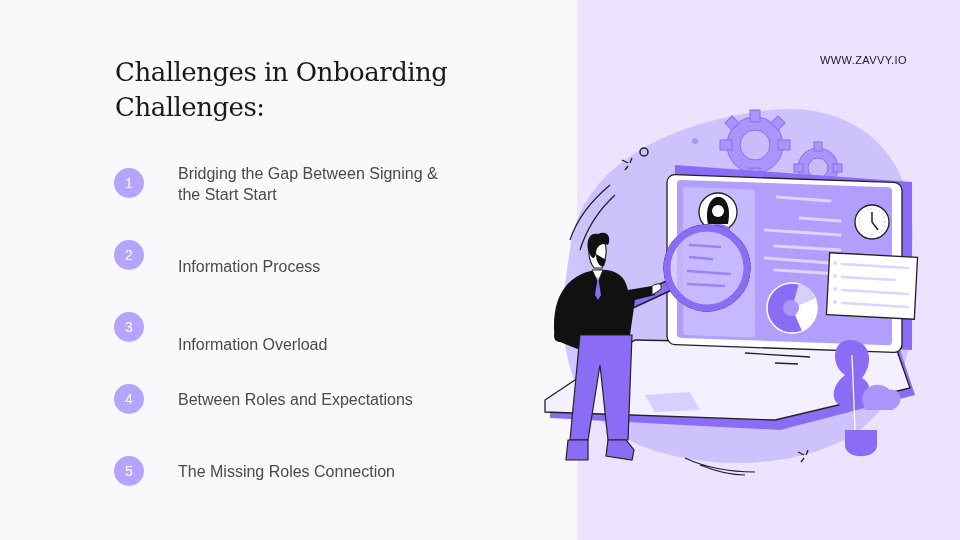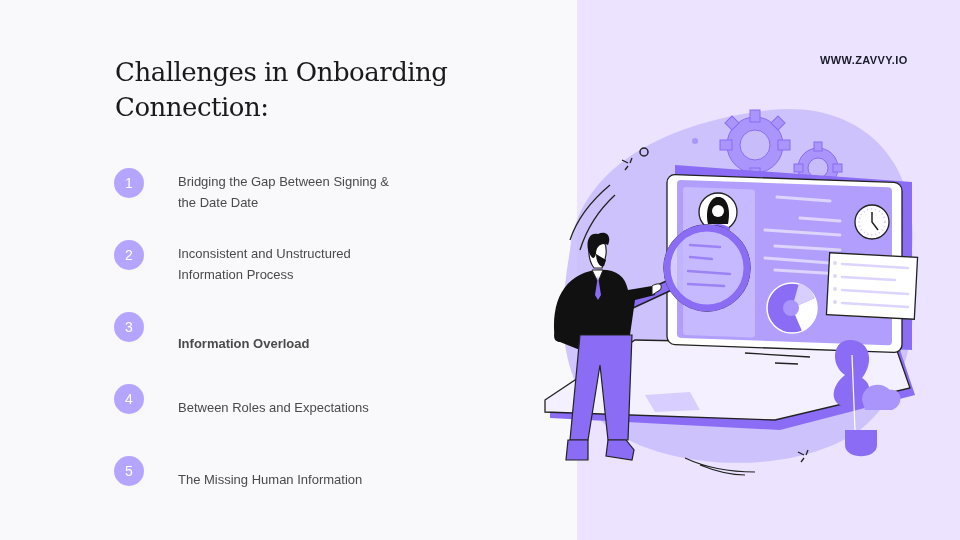--- a/index.html
+++ b/index.html
@@ -2,62 +2,62 @@
 <html><head>
 <meta charset="utf-8">
 <style>
   html, body { margin: 0; padding: 0; }
   body { width: 960px; height: 540px; overflow: hidden; background: #f9f9fc; position: relative; font-family: "Liberation Sans", sans-serif; }
   .left { position: absolute; left: 0; top: 0; width: 577px; height: 540px; background: #f9f9fc; }
   .right { position: absolute; left: 577px; top: 0; width: 383px; height: 540px; background: #ebe3ff; }
   .title { position: absolute; left: 115px; top: 55px; font-family: "DejaVu Serif", "Liberation Serif", serif; font-size: 26px; line-height: 35px; color: #1a1a1a; letter-spacing: -0.5px; margin: 0; font-weight: normal; width: 360px; }
   .item { position: absolute; left: 114px; display: flex; align-items: center; }
   .badge { width: 30px; height: 30px; border-radius: 50%; background: #b5a5ff; color: #ffffff; font-size: 14px; display: flex; align-items: center; justify-content: center; flex-shrink: 0; }
-  .label { position: absolute; left: 64px; color: #4a4a4a; font-size: 13px; line-height: 21px; width: 300px; white-space: nowrap; margin-top: 8px; }
-  .brand { position: absolute; left: 820px; top: 54px; font-size: 11px; letter-spacing: 0.4px; color: #1a1a2a; font-weight: bold; }
+  .label { position: absolute; left: 64px; color: #4a4a4a; font-size: 16px; line-height: 21px; width: 300px; white-space: nowrap; }
+  .brand { position: absolute; left: 820px; top: 54px; font-size: 11px; letter-spacing: 0.4px; color: #1a1a2a; }
   svg.illus { position: absolute; left: 540px; top: 100px; }
 </style>
 </head>
 <body>
 
 <div class="left">
   <h1 class="title">
     <span>Challenges in Onboarding</span><br>
-    <span>Connection:</span>
+    <span>Challenges:</span>
   </h1>
 
   <div class="item" style="top:168px;">
     <div class="badge">1</div>
     <div class="label" style="top:-5px;">
       <span>Bridging the Gap Between Signing &amp;</span><br>
-      <span>the Date Date</span>
+      <span>the Start Start</span>
     </div>
   </div>
 
   <div class="item" style="top:240px;">
     <div class="badge">2</div>
     <div class="label" style="top:-5px;">
-      <span>Inconsistent and Unstructured</span><br>
+      <br>
       <span>Information Process</span>
     </div>
   </div>
 
   <div class="item" style="top:312px;">
     <div class="badge">3</div>
-    <div class="label" style="top:13px;font-weight:bold;">Information Overload</div>
+    <div class="label" style="top:22px;">Information Overload</div>
   </div>
 
   <div class="item" style="top:384px;">
     <div class="badge">4</div>
     <div class="label" style="top:5px;">Between Roles and Expectations</div>
   </div>
 
   <div class="item" style="top:456px;">
     <div class="badge">5</div>
-    <div class="label" style="top:5px;">The Missing Human Information</div>
+    <div class="label" style="top:5px;">The Missing Roles Connection</div>
   </div>
 </div>
 
 <div class="right"></div>
 <div class="brand">WWW.ZAVVY.IO</div>
 
 <svg class="illus" width="400" height="380" viewBox="0 0 400 380">
 
   <path d="M30 150 C 40 60, 140 20, 230 10 C 320 0, 380 60, 372 150 C 378 230, 370 290, 320 330 C 250 380, 110 370, 60 320 C 15 270, 20 210, 30 150 Z" fill="#c9bcfb" opacity="0.85"></path>
 

